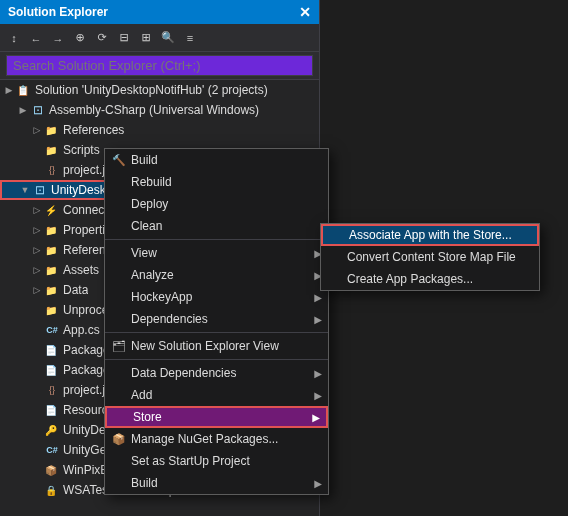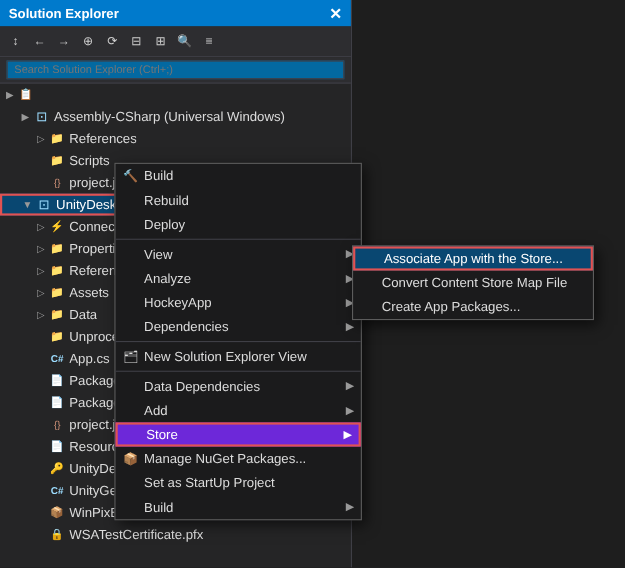--- a/index.html
+++ b/index.html
@@ -59,25 +59,25 @@
       font-size: 11px;
     }
 
     .search-bar {
       background: #2d2d30;
       padding: 3px 6px;
       border-bottom: 1px solid #3f3f46;
     }
     .search-input {
       width: 100%;
-      background: #0369a1;
+      background: #6d28d9;
       border: 1px solid #3f3f46;
       color: #dcdcdc;
       padding: 2px 6px;
-      font-size: 10px;
+      font-size: 13px;
       outline: none;
     }
 
     .tree-area {
       overflow-y: auto;
       overflow-x: hidden;
       height: calc(516px - 24px - 28px - 28px);
     }
 
     .tree-item {
@@ -218,20 +218,21 @@
     <button class="toolbar-btn">≡</button>
   </div>
   <div class="search-bar">
     <input type="text" class="search-input" placeholder="Search Solution Explorer (Ctrl+;)" style="">
   </div>
   <div class="tree-area">
 
     <div class="tree-item" style="padding-left:2px;">
       <span class="tree-arrow">▶</span>
       <span class="tree-icon icon-solution">📋</span>
+      <span class="tree-label">Solution 'UnityDesktopNotifHub' (2 projects)</span>
     </div>
 
     <div class="tree-item" style="padding-left:16px;">
       <span class="tree-arrow">▶</span>
       <span class="tree-icon icon-project" style="color:#9cdcfe;font-size:12px;">⊡</span>
       <span class="tree-label">Assembly-CSharp (Universal Windows)</span>
     </div>
 
     <div class="tree-item" style="padding-left:30px;">
       <span class="tree-arrow">▷</span>
@@ -354,20 +355,23 @@
   <div class="menu-item">
     <span class="menu-icon">🔨</span>
     <span>Build</span>
   </div>
   <div class="menu-item">
     <span>Rebuild</span>
   </div>
   <div class="menu-item">
     <span>Deploy</span>
   </div>
+  <div class="menu-item">
+    <span>Clean</span>
+  </div>
   <div class="separator"></div>
   <div class="menu-item">
     <span>View</span>
     <span class="submenu-arrow">▶</span>
   </div>
   <div class="menu-item">
     <span>Analyze</span>
     <span class="submenu-arrow">▶</span>
   </div>
   <div class="menu-item">
@@ -386,21 +390,21 @@
   <div class="separator"></div>
   <div class="menu-item">
     <span>Data Dependencies</span>
     <span class="submenu-arrow">▶</span>
   </div>
   <div class="menu-item">
     <span>Add</span>
     <span class="submenu-arrow">▶</span>
   </div>
 
-  <div class="menu-item store-item-highlight" style="background:#6d28d9;color:white;">
+  <div class="menu-item store-item-highlight" style="background:#701a75;color:white;">
     <span>Store</span>
     <span class="submenu-arrow" style="color:white;">▶</span>
   </div>
   <div class="menu-item">
     <span class="menu-icon">📦</span>
     <span>Manage NuGet Packages...</span>
   </div>
   <div class="menu-item">
     <span>Set as StartUp Project</span>
   </div>

